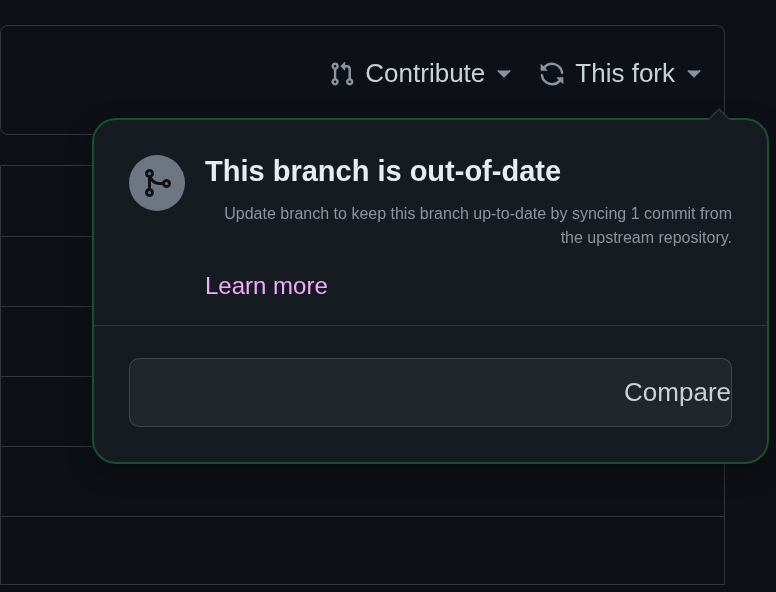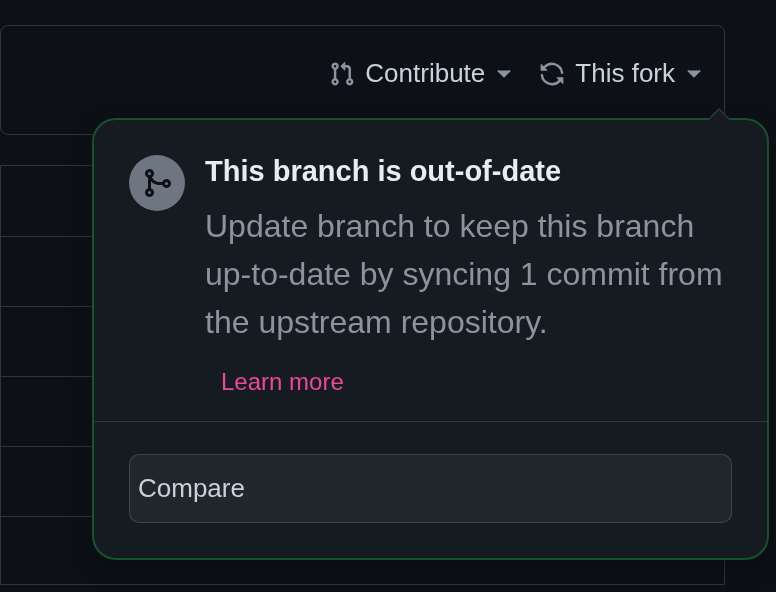--- a/index.html
+++ b/index.html
@@ -108,45 +108,45 @@
     .popover-icon-wrap svg { fill: #0d1117; }
     .popover-content { flex: 1; }
     .popover-title {
       color: #e6edf3;
       font-size: 29px;
       font-weight: 600;
       margin-bottom: 14px;
     }
     .popover-desc {
       color: #8b949e;
-      font-size: 32px;
+      font-size: 16px;
       line-height: 1.5;
       margin-bottom: 22px;
+      text-align: right;
     }
     .popover-link {
-      color: #ec4899;
+      color: #f0abfc;
       font-size: 24px;
       text-decoration: none;
       cursor: pointer;
-      margin-left: 16px;
     }
     .popover-footer {
       border-top: 1px solid #30363d;
       padding: 32px 35px 35px 35px;
       display: flex;
       gap: 32px;
     }
     .btn {
       flex: 1;
-      padding: 18px 8px;
+      padding: 18px 0;
       font-size: 26px;
       font-weight: 500;
       border-radius: 10px;
       cursor: pointer;
-      text-align: left;
+      text-align: right;
       border: 1px solid rgba(240,246,252,0.15);
     }
     .btn-secondary {
       background: #21262d;
       color: #c9d1d9;
     }
     .btn-primary {
       background: #238636;
       border-color: rgba(240,246,252,0.15);
       color: #ffffff;

